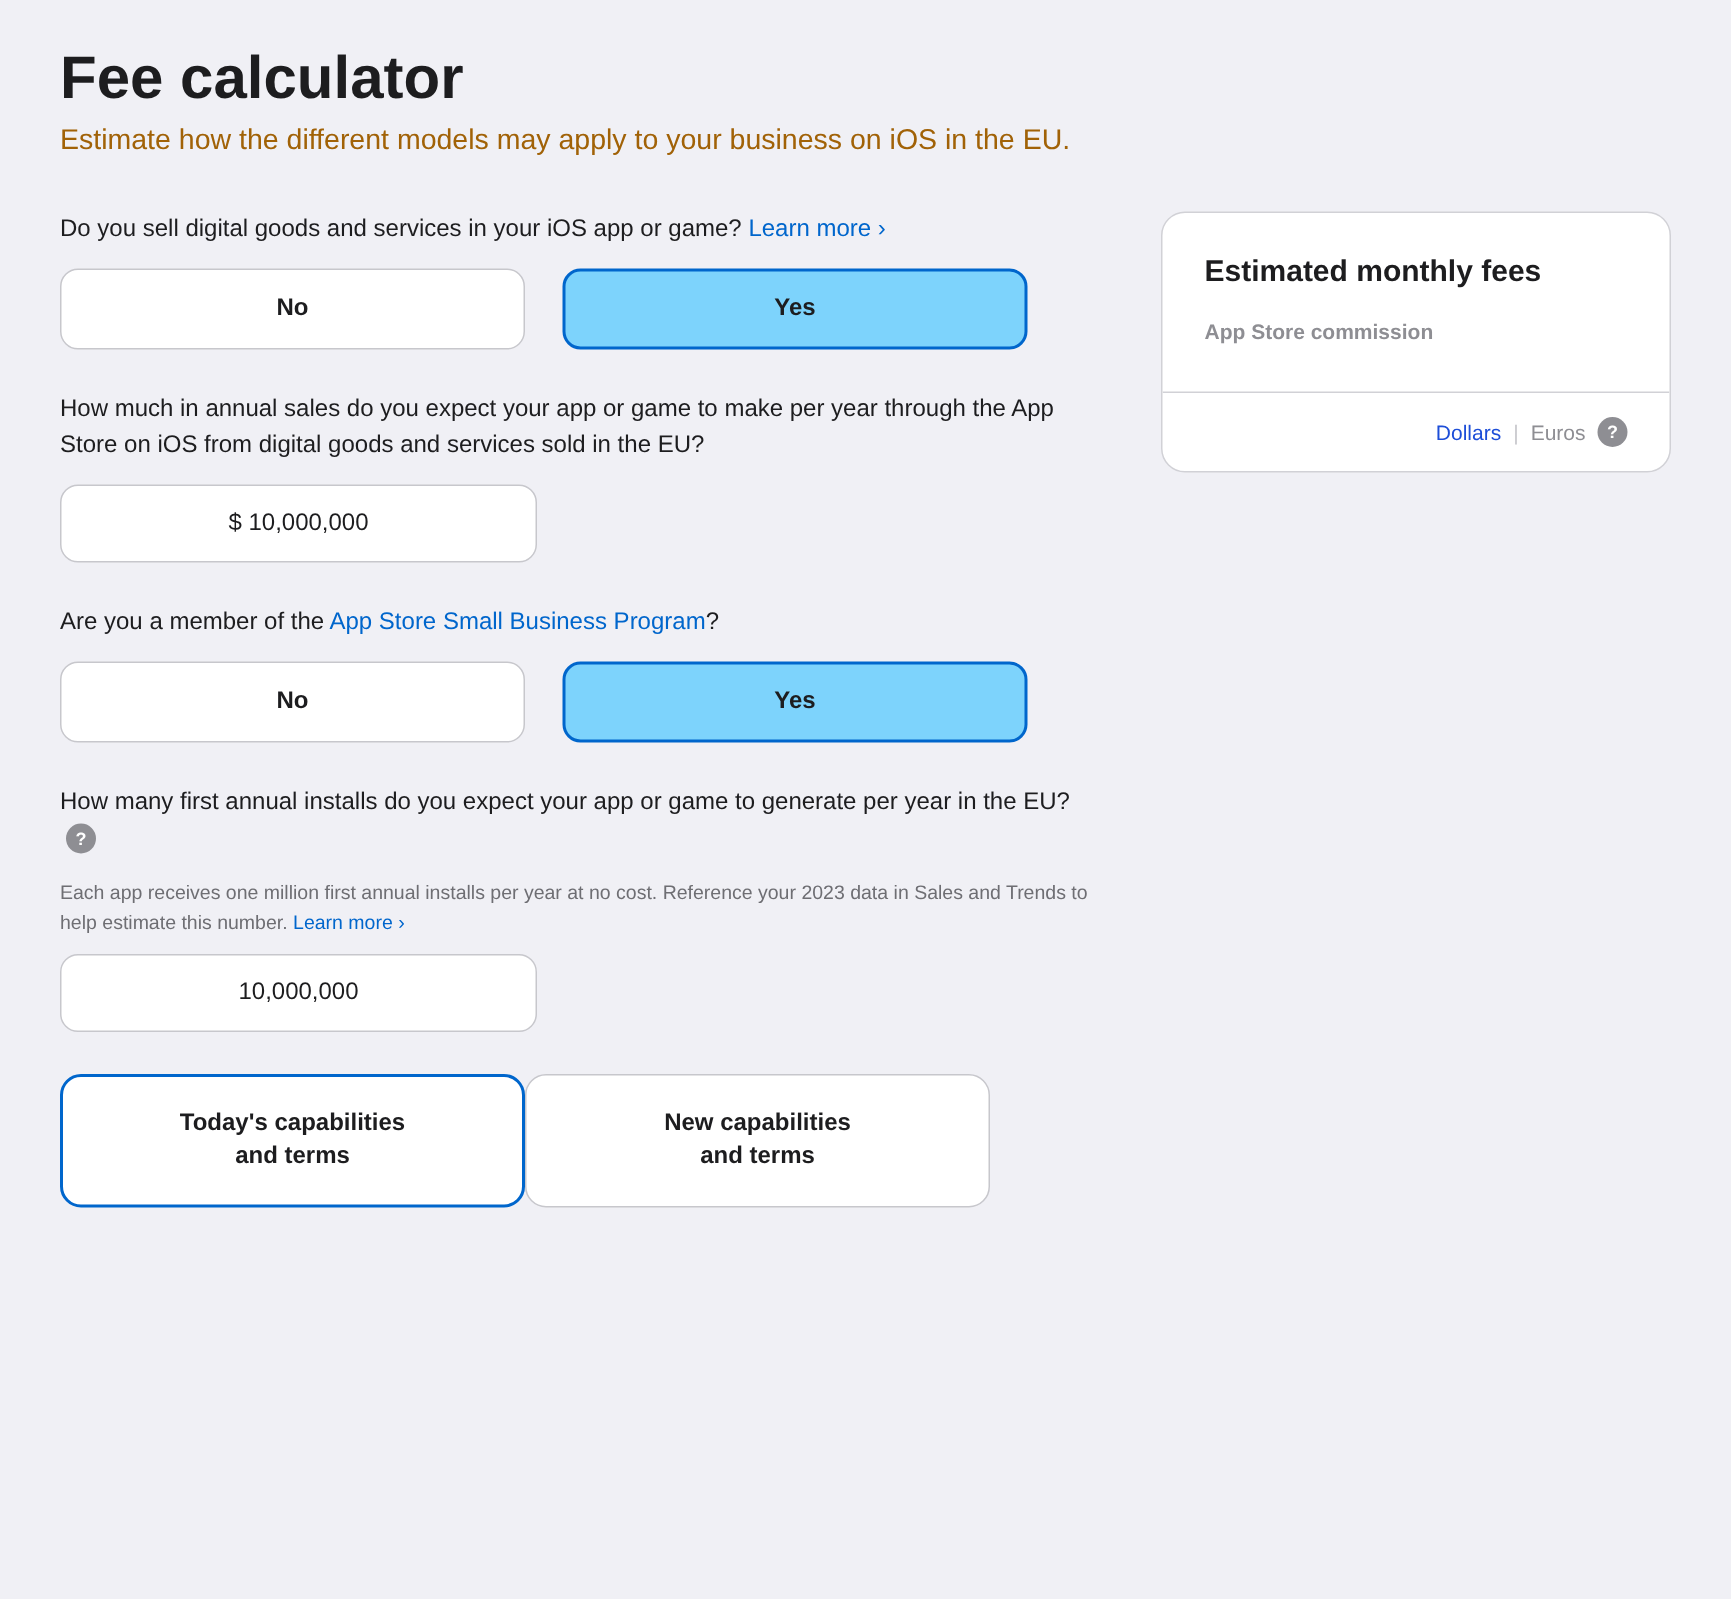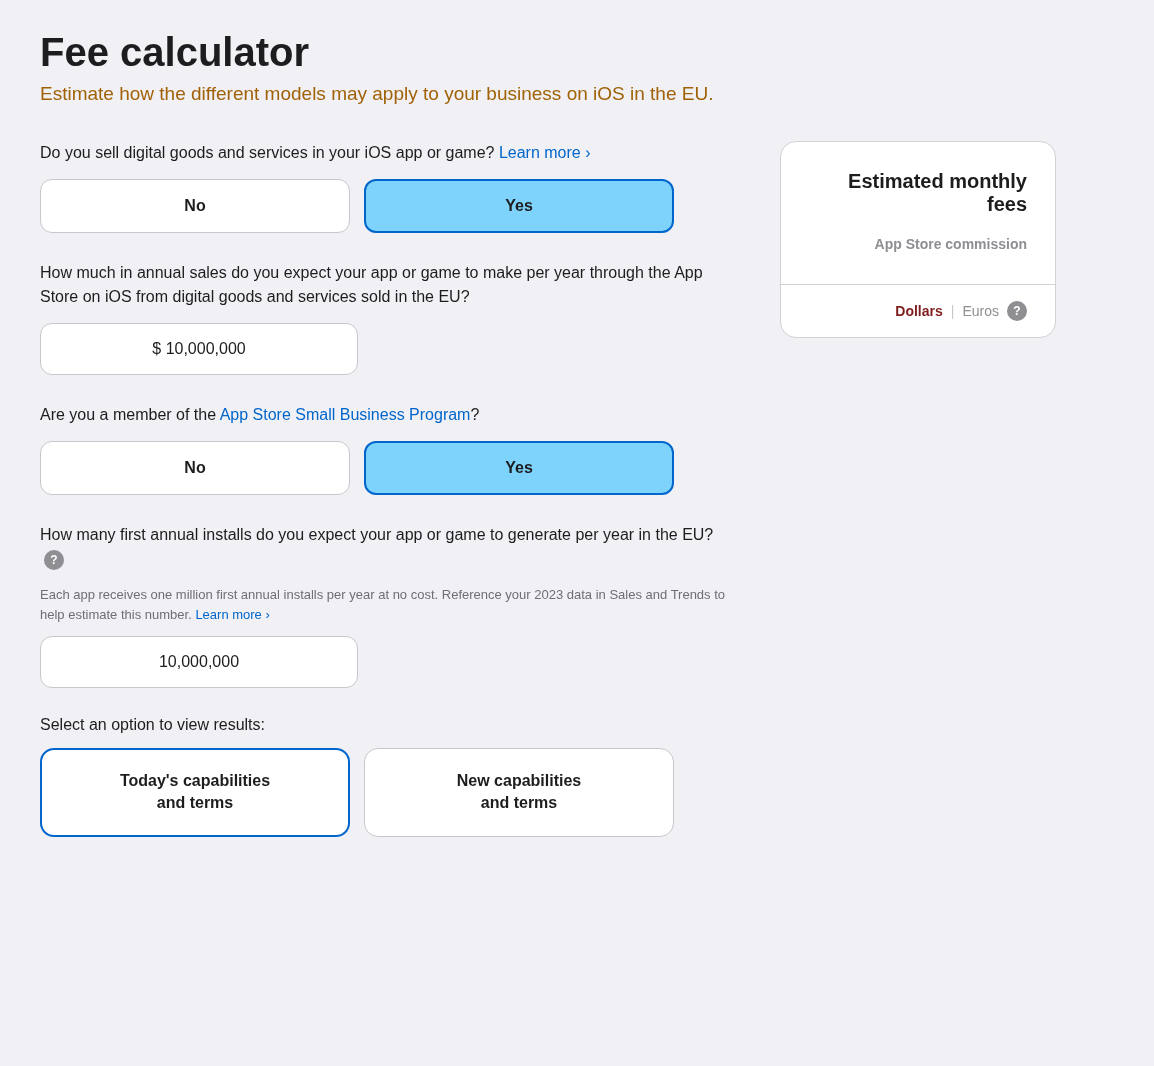--- a/index.html
+++ b/index.html
@@ -36,23 +36,22 @@
       gap: 40px;
       align-items: flex-start;
     }
 
     .left-panel {
       flex: 1;
       max-width: 700px;
     }
 
     .right-panel {
-      width: 276px;
+      width: 340px;
       flex-shrink: 0;
-      text-align: right;
     }
 
     .question-block {
       margin-bottom: 28px;
     }
 
     .question-label {
       font-size: 16px;
       color: #1d1d1f;
       margin-bottom: 14px;
@@ -60,21 +59,21 @@
     }
 
     .question-label .learn-more {
       color: #0066cc;
       text-decoration: none;
       font-size: 16px;
     }
 
     .button-group {
       display: flex;
-      gap: 14px;
+      gap: 25px;
       margin-bottom: 21px;
     }
 
     .toggle-btn {
       flex: 1;
       max-width: 310px;
       padding: 16px 20px;
       border: 1.5px solid #c7c7cc;
       border-radius: 12px;
       background: #ffffff;
@@ -140,21 +139,20 @@
     }
 
     .select-label {
       font-size: 16px;
       color: #1d1d1f;
       margin-bottom: 14px;
     }
 
     .results-btn-group {
       display: flex;
-      gap: 14px;
     }
 
     .results-btn {
       flex: 1;
       max-width: 310px;
       padding: 20px 16px;
       border: 1.5px solid #c7c7cc;
       border-radius: 14px;
       background: #ffffff;
       font-size: 16px;
@@ -206,22 +204,22 @@
     .fees-card-bottom {
       padding: 16px 28px;
       display: flex;
       align-items: center;
       justify-content: flex-end;
       gap: 8px;
     }
 
     .currency-option {
       font-size: 14px;
-      font-weight: 700;
-      color: #7f1d1d;
+      font-weight: 400;
+      color: #1d4ed8;
       cursor: pointer;
     }
 
     .currency-option.inactive {
       color: #8e8e93;
       font-weight: 400;
     }
 
     .currency-divider {
       color: #c7c7cc;
@@ -289,21 +287,20 @@
       <p class="sub-label">
         <span>Each app receives one million first annual installs per year at no cost. Reference your 2023 data in Sales and Trends to help estimate this number.</span>
         <a href="#" class="learn-more">Learn more ›</a>
       </p>
       <div class="input-field-wrap">
         <input class="text-input" type="text" value="10,000,000" style="">
       </div>
     </div>
 
     <div class="question-block">
-      <p class="select-label">Select an option to view results:</p>
       <div class="results-btn-group">
         <button class="results-btn active">Today's capabilities<br>and terms</button>
         <button class="results-btn">New capabilities<br>and terms</button>
       </div>
     </div>
 
   </div>
 
   <div class="right-panel">
     <div class="fees-card">

